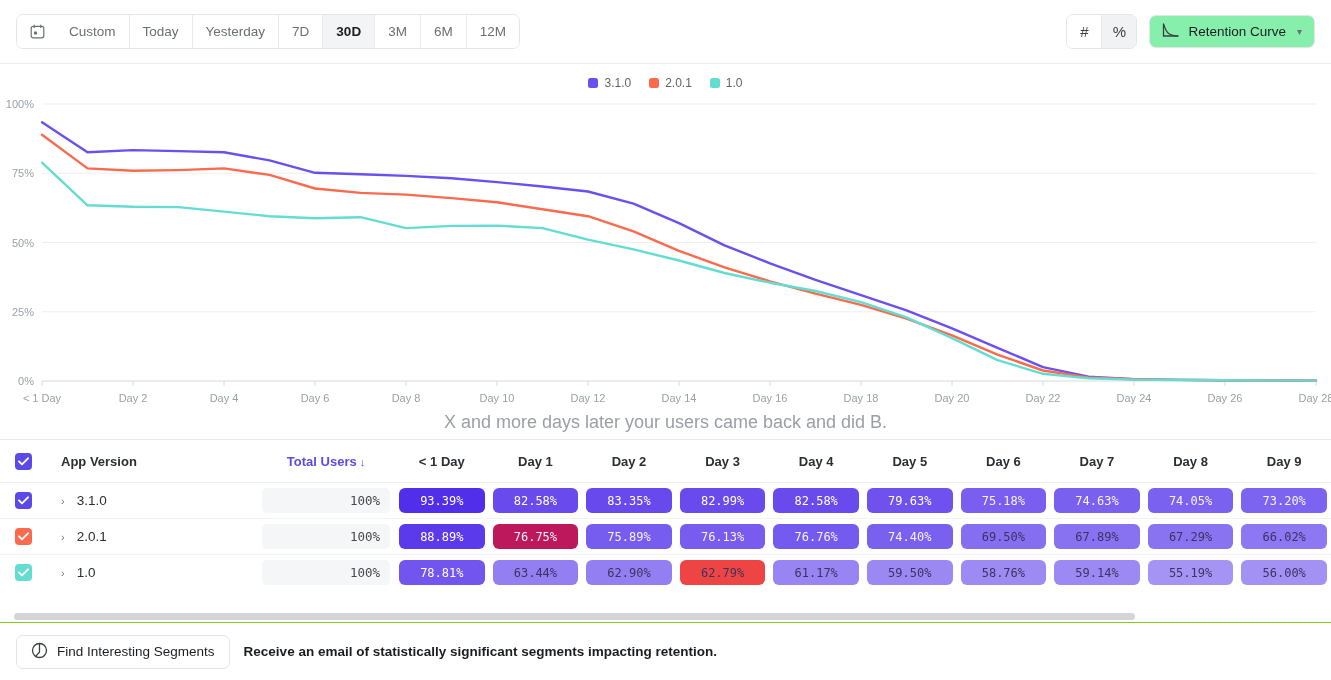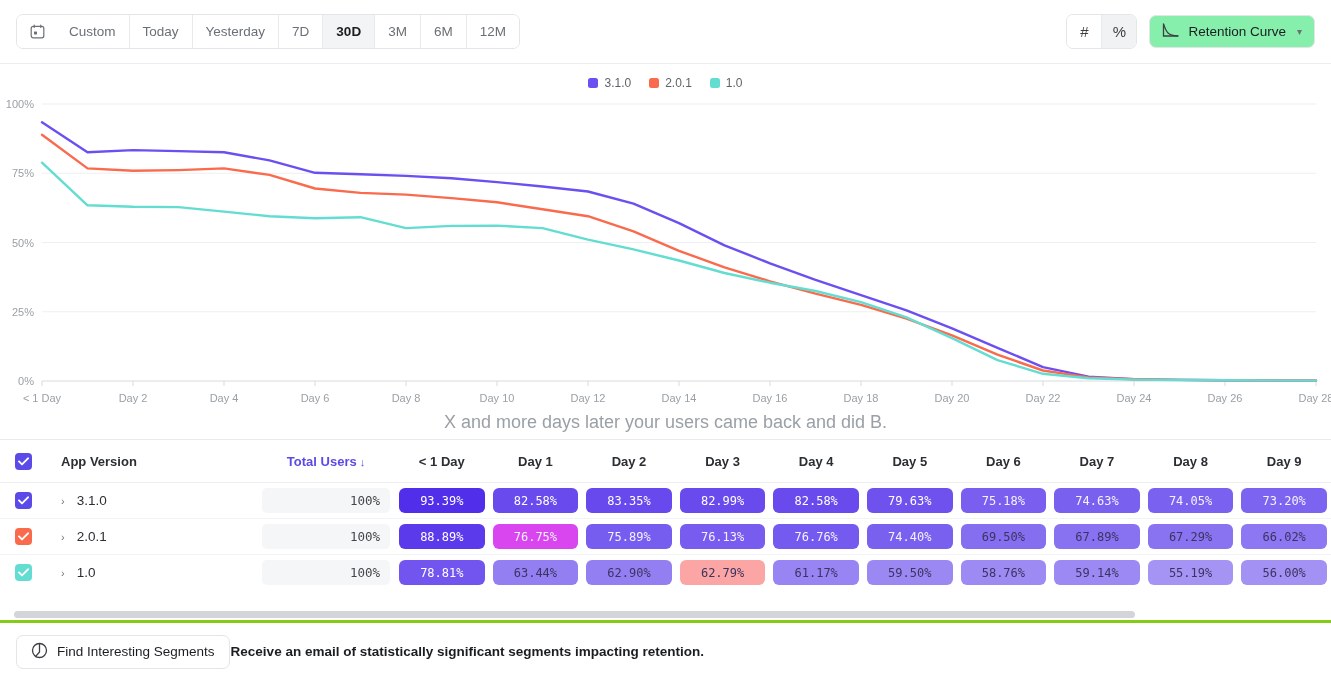--- a/index.html
+++ b/index.html
@@ -112,22 +112,22 @@
   .scroll-track{
     position:absolute;left:14px;right:14px;bottom:2px;height:7px;
     background:transparent;border-radius:4px;
   }
   .scroll-thumb{
     height:7px;width:86%;background:#d3d5d9;border-radius:4px;cursor:pointer;
   }
 
   
   .footer{
-    height:57px;min-height:57px;display:flex;align-items:center;gap:1px;
-    padding:0 16px;background:#fff;border-top:3px solid #84cc16;
+    height:57px;min-height:57px;display:flex;align-items:center;gap:14px;
+    padding:0 16px;background:#fff;border-top:1px solid #84cc16;
   }
   .find-btn{
     display:flex;align-items:center;gap:9px;height:34px;box-sizing:border-box;
     padding:0 14px;border:1px solid #e3e5e8;border-radius:7px;background:#fff;
     font-size:13.5px;color:#1b1d21;cursor:pointer;white-space:nowrap;
   }
   .foot-note{font-size:13.5px;color:#1b1d21;font-weight:700;}
 </style>
 </head>
 <body>
@@ -344,21 +344,21 @@
                 <span>2.0.1</span>
               </div>
             </td>
             <td>
               <div class="total-cell">100%</div>
             </td>
             <td>
               <div class="pill" style="background: rgb(90, 58, 235); color: rgb(255, 255, 255);">88.89%</div>
             </td>
             <td>
-              <div class="pill" style="background: #d946ef; color: rgb(244, 242, 255);">76.75%</div>
+              <div class="pill" style="background: #be185d; color: rgb(244, 242, 255);">76.75%</div>
             </td>
             <td>
               <div class="pill" style="background: rgb(119, 93, 239); color: rgb(244, 242, 255);">75.89%</div>
             </td>
             <td>
               <div class="pill" style="background: rgb(119, 92, 239); color: rgb(244, 242, 255);">76.13%</div>
             </td>
             <td>
               <div class="pill" style="background: rgb(117, 90, 239); color: rgb(244, 242, 255);">76.76%</div>
             </td>
@@ -398,21 +398,21 @@
             <td>
               <div class="pill" style="background: rgb(113, 85, 238); color: rgb(255, 255, 255);">78.81%</div>
             </td>
             <td>
               <div class="pill" style="background: rgb(147, 126, 242); color: rgb(58, 53, 96);">63.44%</div>
             </td>
             <td>
               <div class="pill" style="background: rgb(148, 127, 242); color: rgb(58, 53, 96);">62.90%</div>
             </td>
             <td>
-              <div class="pill" style="background: #fca5a5; color: rgb(58, 53, 96); text-align: center;">62.79%</div>
+              <div class="pill" style="background: #ef4444; color: rgb(58, 53, 96); text-align: center;">62.79%</div>
             </td>
             <td>
               <div class="pill" style="background: rgb(152, 132, 243); color: rgb(58, 53, 96);">61.17%</div>
             </td>
             <td>
               <div class="pill" style="background: rgb(156, 136, 243); color: rgb(58, 53, 96);">59.50%</div>
             </td>
             <td>
               <div class="pill" style="background: rgb(157, 138, 243); color: rgb(58, 53, 96);">58.76%</div>
             </td>

